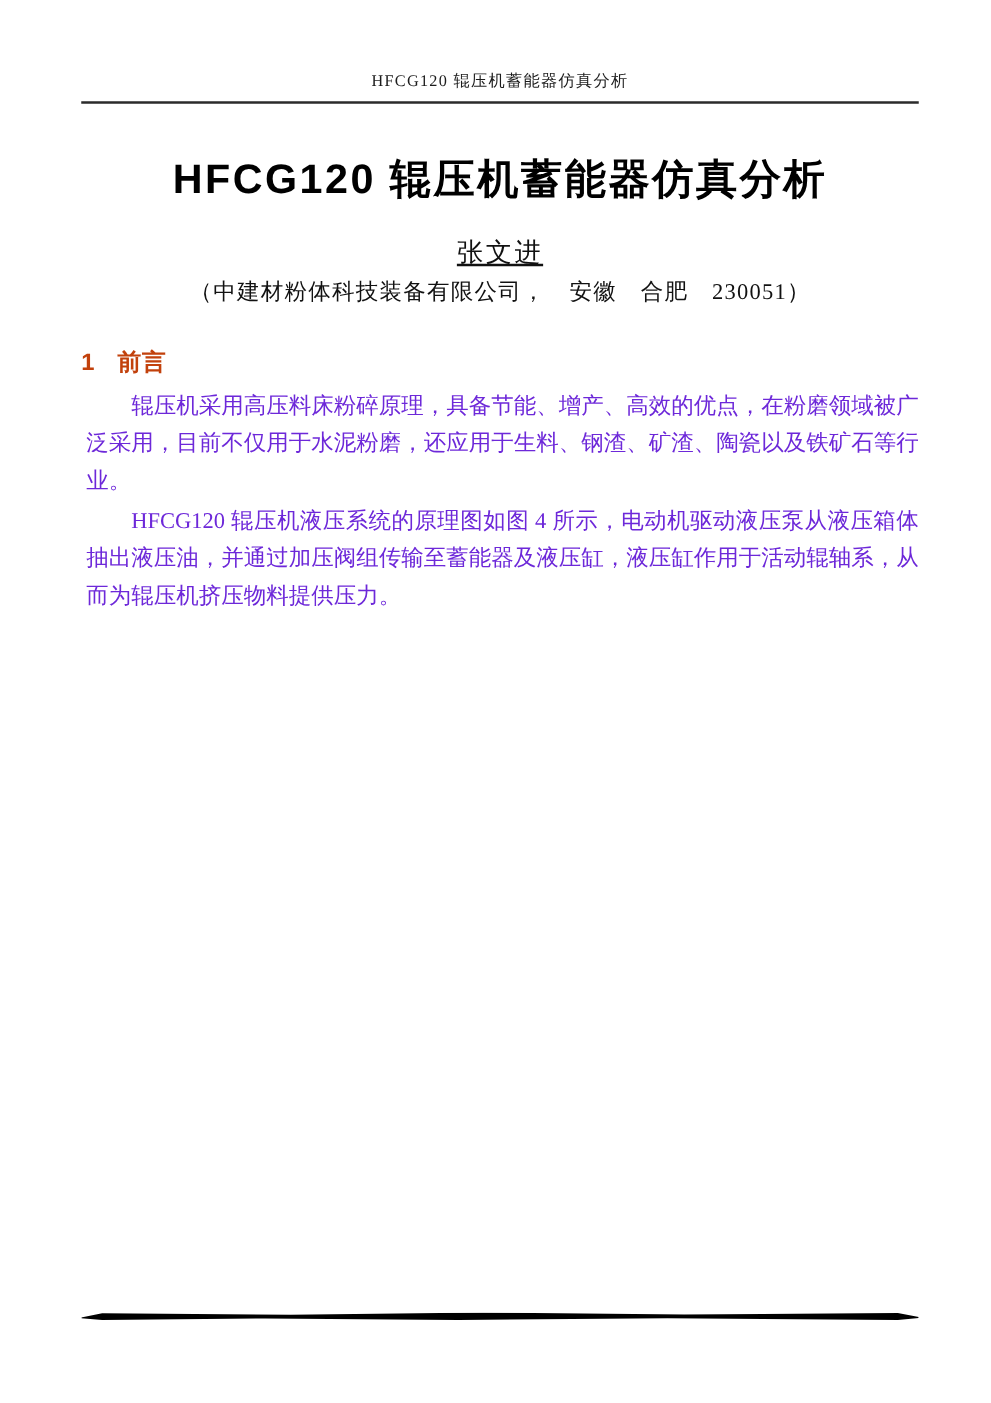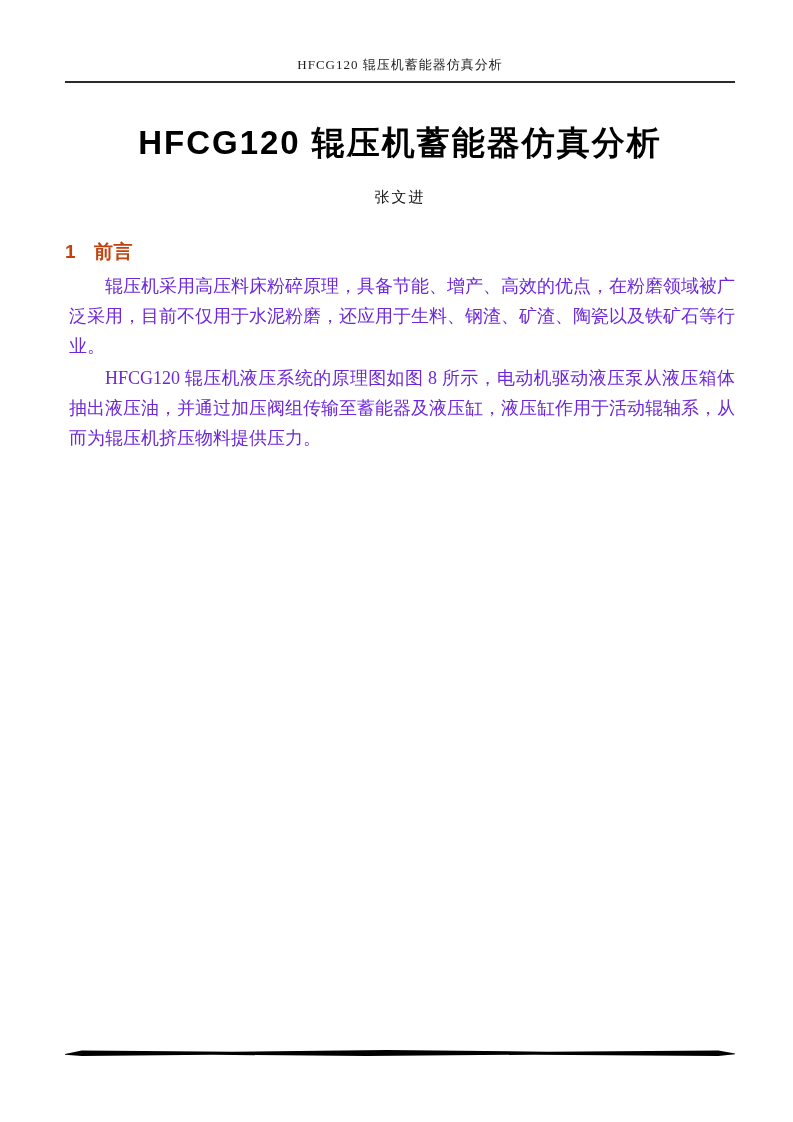--- a/index.html
+++ b/index.html
@@ -38,22 +38,23 @@
     text-align: center;
     font-family: "Liberation Sans", "DejaVu Sans", sans-serif;
     font-weight: 700;
     font-size: 33px;
     letter-spacing: 2px;
     color: #000000;
   }
   .author {
     margin-top: 22px;
     text-align: center;
-    font-size: 15px;
+    font-size: 21px;
     letter-spacing: 2px;
+    text-decoration: underline;
   }
   .affiliation {
     margin-top: 5px;
     text-align: center;
     font-size: 18px;
     letter-spacing: 1px;
   }
   
   .section-heading {
     margin: 32px 0 0 0;
@@ -114,28 +115,29 @@
 
 <div class="page">
 
   <div class="running-header">HFCG120 辊压机蓄能器仿真分析</div>
   <hr class="header-rule">
 
   <h1 class="doc-title">HFCG120 辊压机蓄能器仿真分析</h1>
 
   <div class="author">张文进</div>
 
+  <div class="affiliation">（中建材粉体科技装备有限公司，　安徽　合肥　230051）</div>
 
   <h2 class="section-heading">
     <span class="sec-num">1</span><span>前言</span>
   </h2>
 
   <p class="body-par">辊压机采用高压料床粉碎原理，具备节能、增产、高效的优点，在粉磨领域被广泛采用，目前不仅用于水泥粉磨，还应用于生料、钢渣、矿渣、陶瓷以及铁矿石等行业。</p>
 
 
 
-  <p class="body-par">HFCG120 辊压机液压系统的原理图如图 8 所示，电动机驱动液压泵从液压箱体抽出液压油，并通过加压阀组传输至蓄能器及液压缸，液压缸作用于活动辊轴系，从而为辊压机挤压物料提供压力。</p>
+  <p class="body-par">HFCG120 辊压机液压系统的原理图如图 4 所示，电动机驱动液压泵从液压箱体抽出液压油，并通过加压阀组传输至蓄能器及液压缸，液压缸作用于活动辊轴系，从而为辊压机挤压物料提供压力。</p>
 
   <div class="page-footer">
     <div class="footer-bar"></div>
   </div>
 
 </div>
 
 </body></html>

